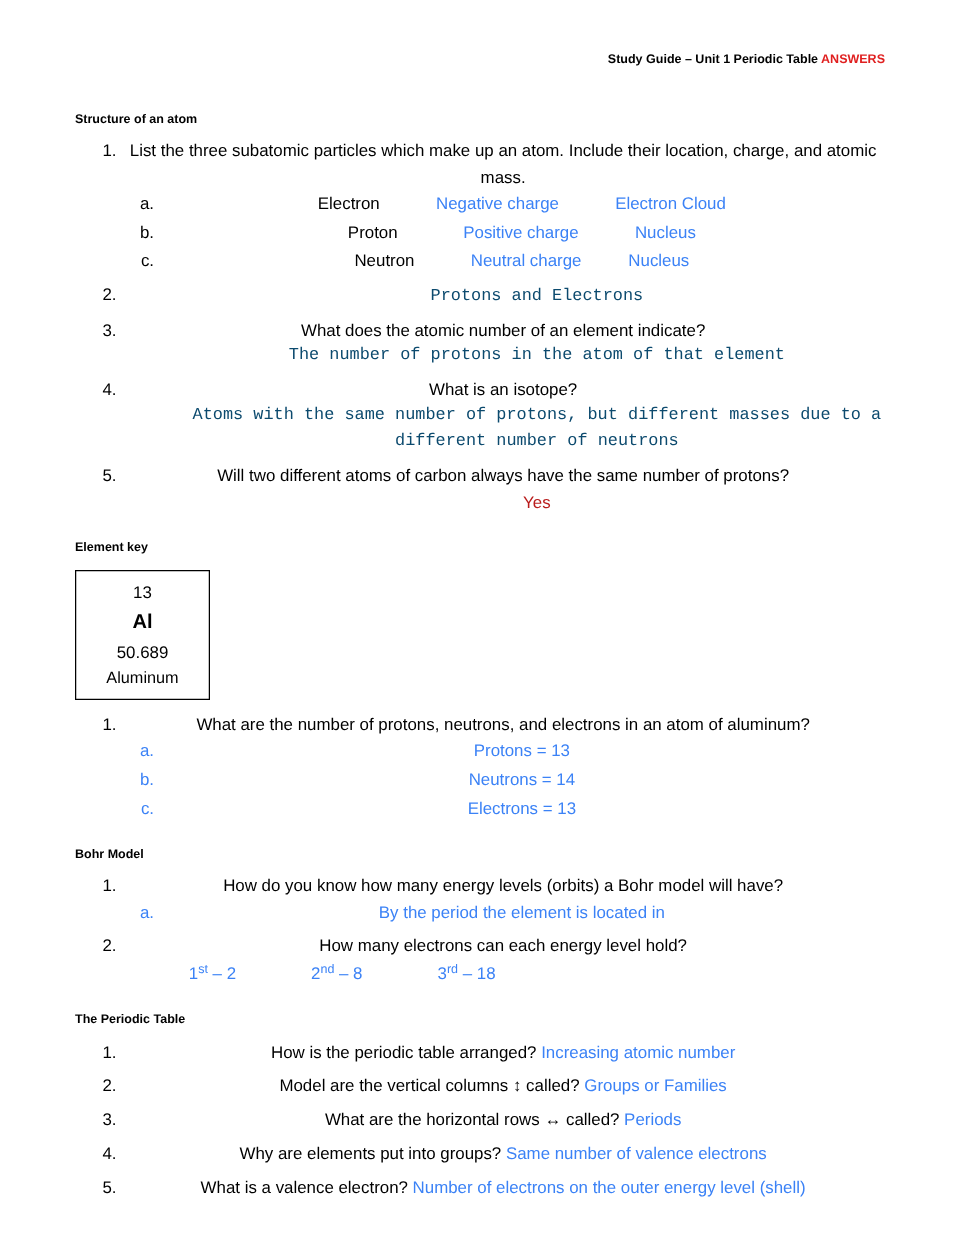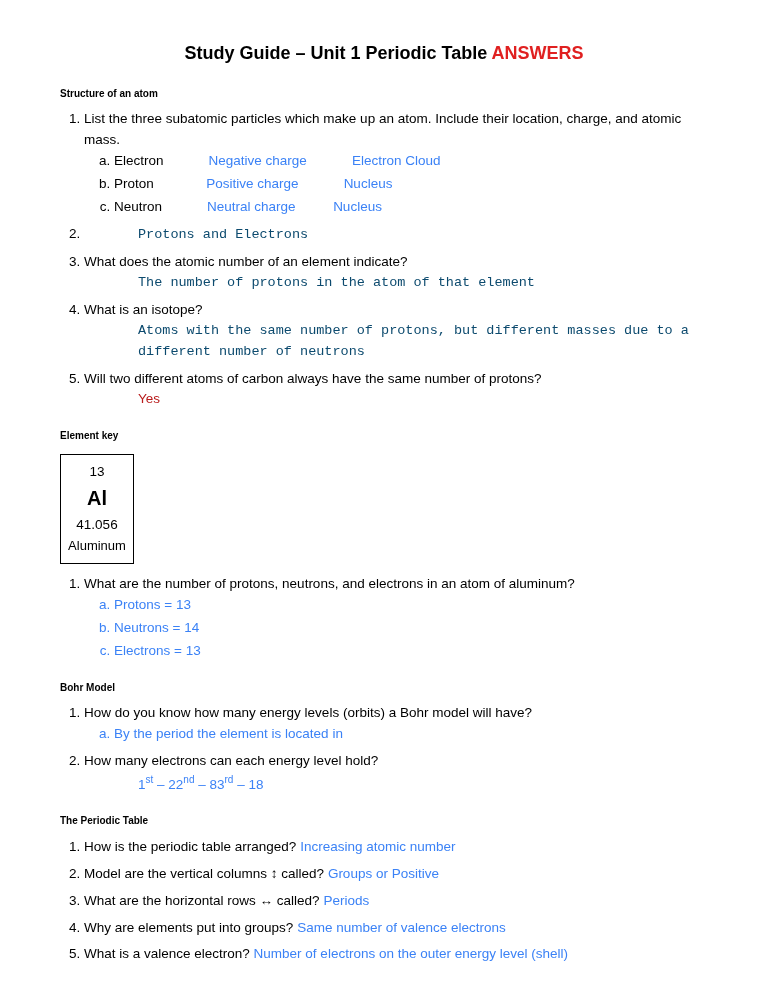--- a/index.html
+++ b/index.html
@@ -5,70 +5,72 @@
     * { margin: 0; padding: 0; box-sizing: border-box; }
     body {
       font-family: Arial, sans-serif;
       font-size: 13.5px;
       background: #fff;
       color: #000;
       padding: 40px 60px;
       line-height: 1.55;
     }
     .page-title {
-      text-align: center;
+      text-align: right;
       font-weight: bold;
-      margin-bottom: 18px;
-      font-size: 18px;
+      margin-bottom: 32px;
+      font-size: 10px;
     }
     .answers-label {
       color: #e02020;
       font-weight: bold;
     }
     .section-header {
       font-weight: bold;
       margin-bottom: 8px;
       font-size: 10px;
     }
     .red { color: #3b82f6; }
     ol.main-list {
-      margin-left: 24px;
+      margin-left: 37px;
       margin-bottom: 10px;
+      text-align: center;
     }
     ol.main-list > li {
       margin-bottom: 6px;
     }
     ol.alpha-list {
       list-style-type: lower-alpha;
       margin-left: 30px;
     }
     ol.alpha-list li {
       margin-bottom: 2px;
     }
     .indent-red {
       margin-left: 54px;
       color: #0c4a6e;
       font-family: Liberation Mono, monospace;
     }
     .element-box {
       border: 1.5px solid #000;
-      width: 74px;
+      width: 108px;
       text-align: center;
       padding: 6px 4px;
       margin: 10px 0 10px 0;
       font-size: 13.5px;
       line-height: 1.6;
     }
     .element-box .atomic-number { font-size: 13.5px; }
-    .element-box .symbol { font-size: 20px; font-weight: bold; }
+    .element-box .symbol { font-size: 16px; font-weight: bold; }
     .element-box .mass { font-size: 13.5px; }
     .element-box .name { font-size: 13px; }
     .bohr-row {
       display: flex;
       align-items: baseline;
+      gap: 60px;
       margin-left: 54px;
     }
     .bohr-item { font-size: 13.5px; }
     sup { font-size: 10px; }
     .section-gap { margin-top: 18px; }
     .yes-answer {
       margin-left: 54px;
       color: #b91c1c;
     }
   </style>
@@ -129,21 +131,21 @@
       <div class="yes-answer">Yes</div>
     </li>
   </ol>
 </div>
 
 <div class="section-gap">
   <div class="section-header">Element key</div>
   <div class="element-box">
     <div class="atomic-number">13</div>
     <div class="symbol">Al</div>
-    <div class="mass">41.056</div>
+    <div class="mass">50.689</div>
     <div class="name">Aluminum</div>
   </div>
   <ol class="main-list">
     <li>
       <span>What are the number of protons, neutrons, and electrons in an atom of aluminum?</span>
       <ol class="alpha-list">
         <li class="red">Protons = 13</li>
         <li class="red">Neutrons = 14</li>
         <li class="red">Electrons = 13</li>
       </ol>
@@ -179,21 +181,21 @@
 
 <div class="section-gap">
   <div class="section-header">The Periodic Table</div>
   <ol class="main-list">
 
     <li>
       <span>How is the periodic table arranged? </span><span class="red">Increasing atomic number</span>
     </li>
 
     <li>
-      <span>Model are the vertical columns ↕ called? </span><span class="red">Groups or Positive</span>
+      <span>Model are the vertical columns ↕ called? </span><span class="red">Groups or Families</span>
     </li>
 
     <li>
       <span>What are the horizontal rows ↔ called? </span><span class="red">Periods</span>
     </li>
 
     <li>
       <span>Why are elements put into groups? </span><span class="red">Same number of valence electrons</span>
     </li>
 

